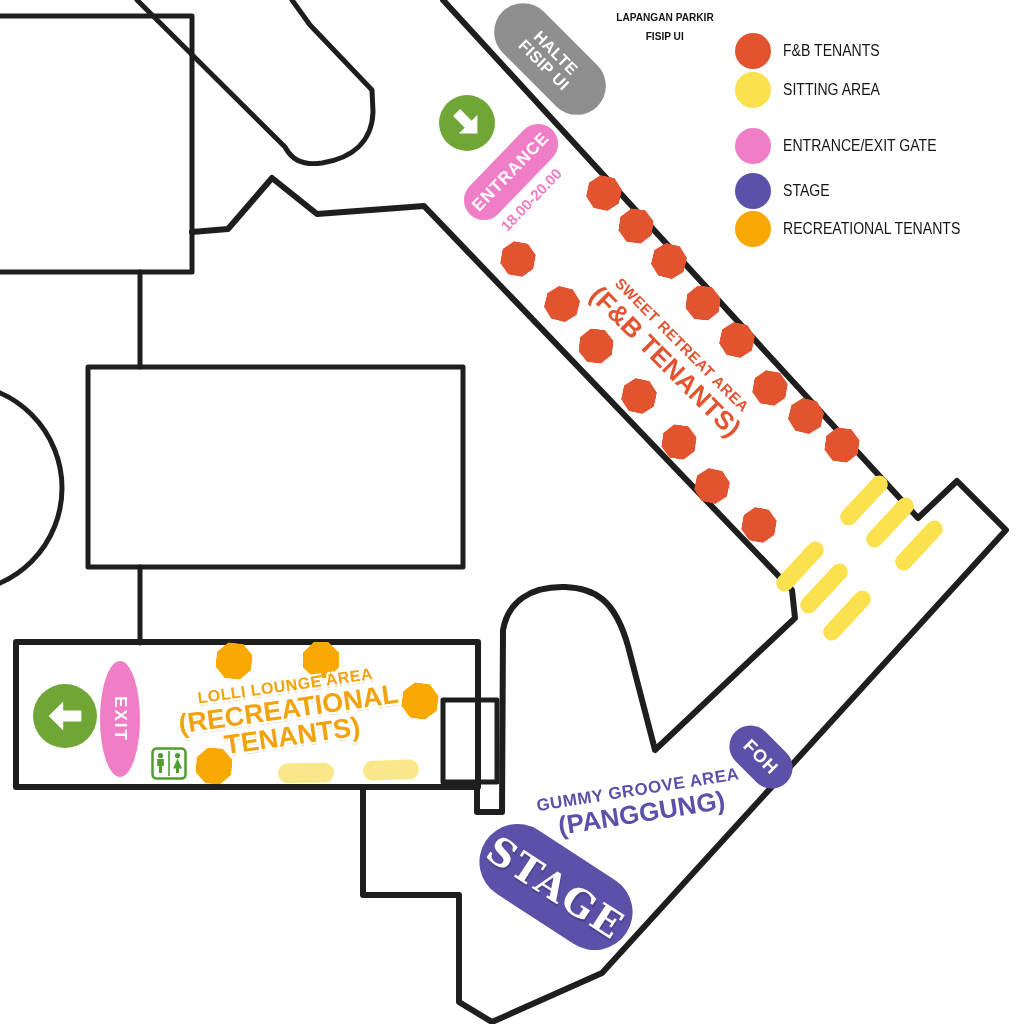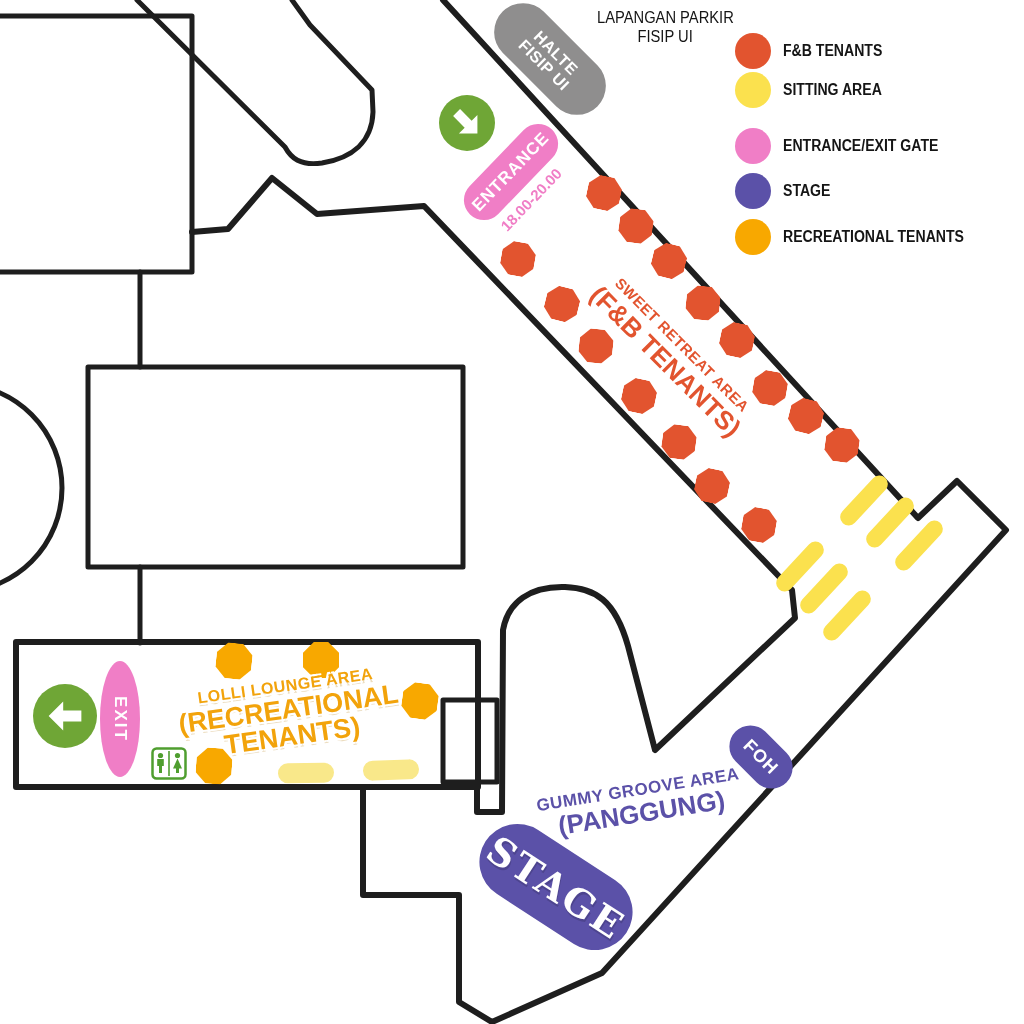--- a/index.html
+++ b/index.html
@@ -53,24 +53,24 @@
   .lolli { left:164px; top:676px; width:250px; transform:rotate(-8deg); color:var(--lolli-text,#F2A30B);
            text-shadow:-2px -2px 0 #fff,2px -2px 0 #fff,-2px 2px 0 #fff,2px 2px 0 #fff,0 3px 0 rgba(180,120,0,.25); }
   .lolli .l1 { font-size:16px; line-height:20px; letter-spacing:.5px; }
   .lolli .l2, .lolli .l3 { font-size:27px; line-height:27px; }
   .gummy { left:510px; top:779px; width:260px; transform:rotate(-9deg); color:var(--stage,#5B51A8); }
   .gummy .l1 { font-size:17px; line-height:21px; letter-spacing:.5px; }
   .gummy .l2 { font-size:26px; line-height:27px; }
 
   
   .map-title { position:absolute; left:572px; top:8px; width:186px; text-align:center;
-           color:var(--text-black,#151515); font-weight:normal; font-size:16px; line-height:19px; }
+           color:var(--text-black,#151515); font-weight:bold; font-size:11px; line-height:19px; }
   .legend-row { position:absolute; left:735px; height:36px; display:flex; align-items:center; }
   .legend-dot { width:36px; height:36px; border-radius:50%; flex:0 0 auto; }
-  .legend-label { margin-left:12px; font-weight:bold; font-size:16px; color:var(--text-black,#151515); white-space:nowrap; }
+  .legend-label { margin-left:12px; font-weight:normal; font-size:16px; color:var(--text-black,#151515); white-space:nowrap; }
   .cond { display:inline-block; transform:scaleX(.88); transform-origin:left center; }
   .map-title .cond { transform:scaleX(.92); transform-origin:center; }
 
   .toilet-sign { position:absolute; left:151px; top:747px; }
 </style>
 </head>
 <body>
 
 <div id="map">
 
@@ -195,19 +195,19 @@
       <div class="legend-label"><span class="cond">SITTING AREA</span></div>
     </div>
     <div class="legend-row" style="top:128px">
       <div class="legend-dot" style="background: rgb(240, 126, 198);"></div>
       <div class="legend-label"><span class="cond">ENTRANCE/EXIT GATE</span></div>
     </div>
     <div class="legend-row" style="top:173px">
       <div class="legend-dot" style="background: rgb(91, 81, 168);"></div>
       <div class="legend-label"><span class="cond">STAGE</span></div>
     </div>
-    <div class="legend-row" style="top:219px">
+    <div class="legend-row" style="top:211px">
       <div class="legend-dot" style="background: rgb(248, 168, 0);"></div>
       <div class="legend-label"><span class="cond">RECREATIONAL TENANTS</span></div>
     </div>
   </div>
 
 </div>
 
 </body></html>

